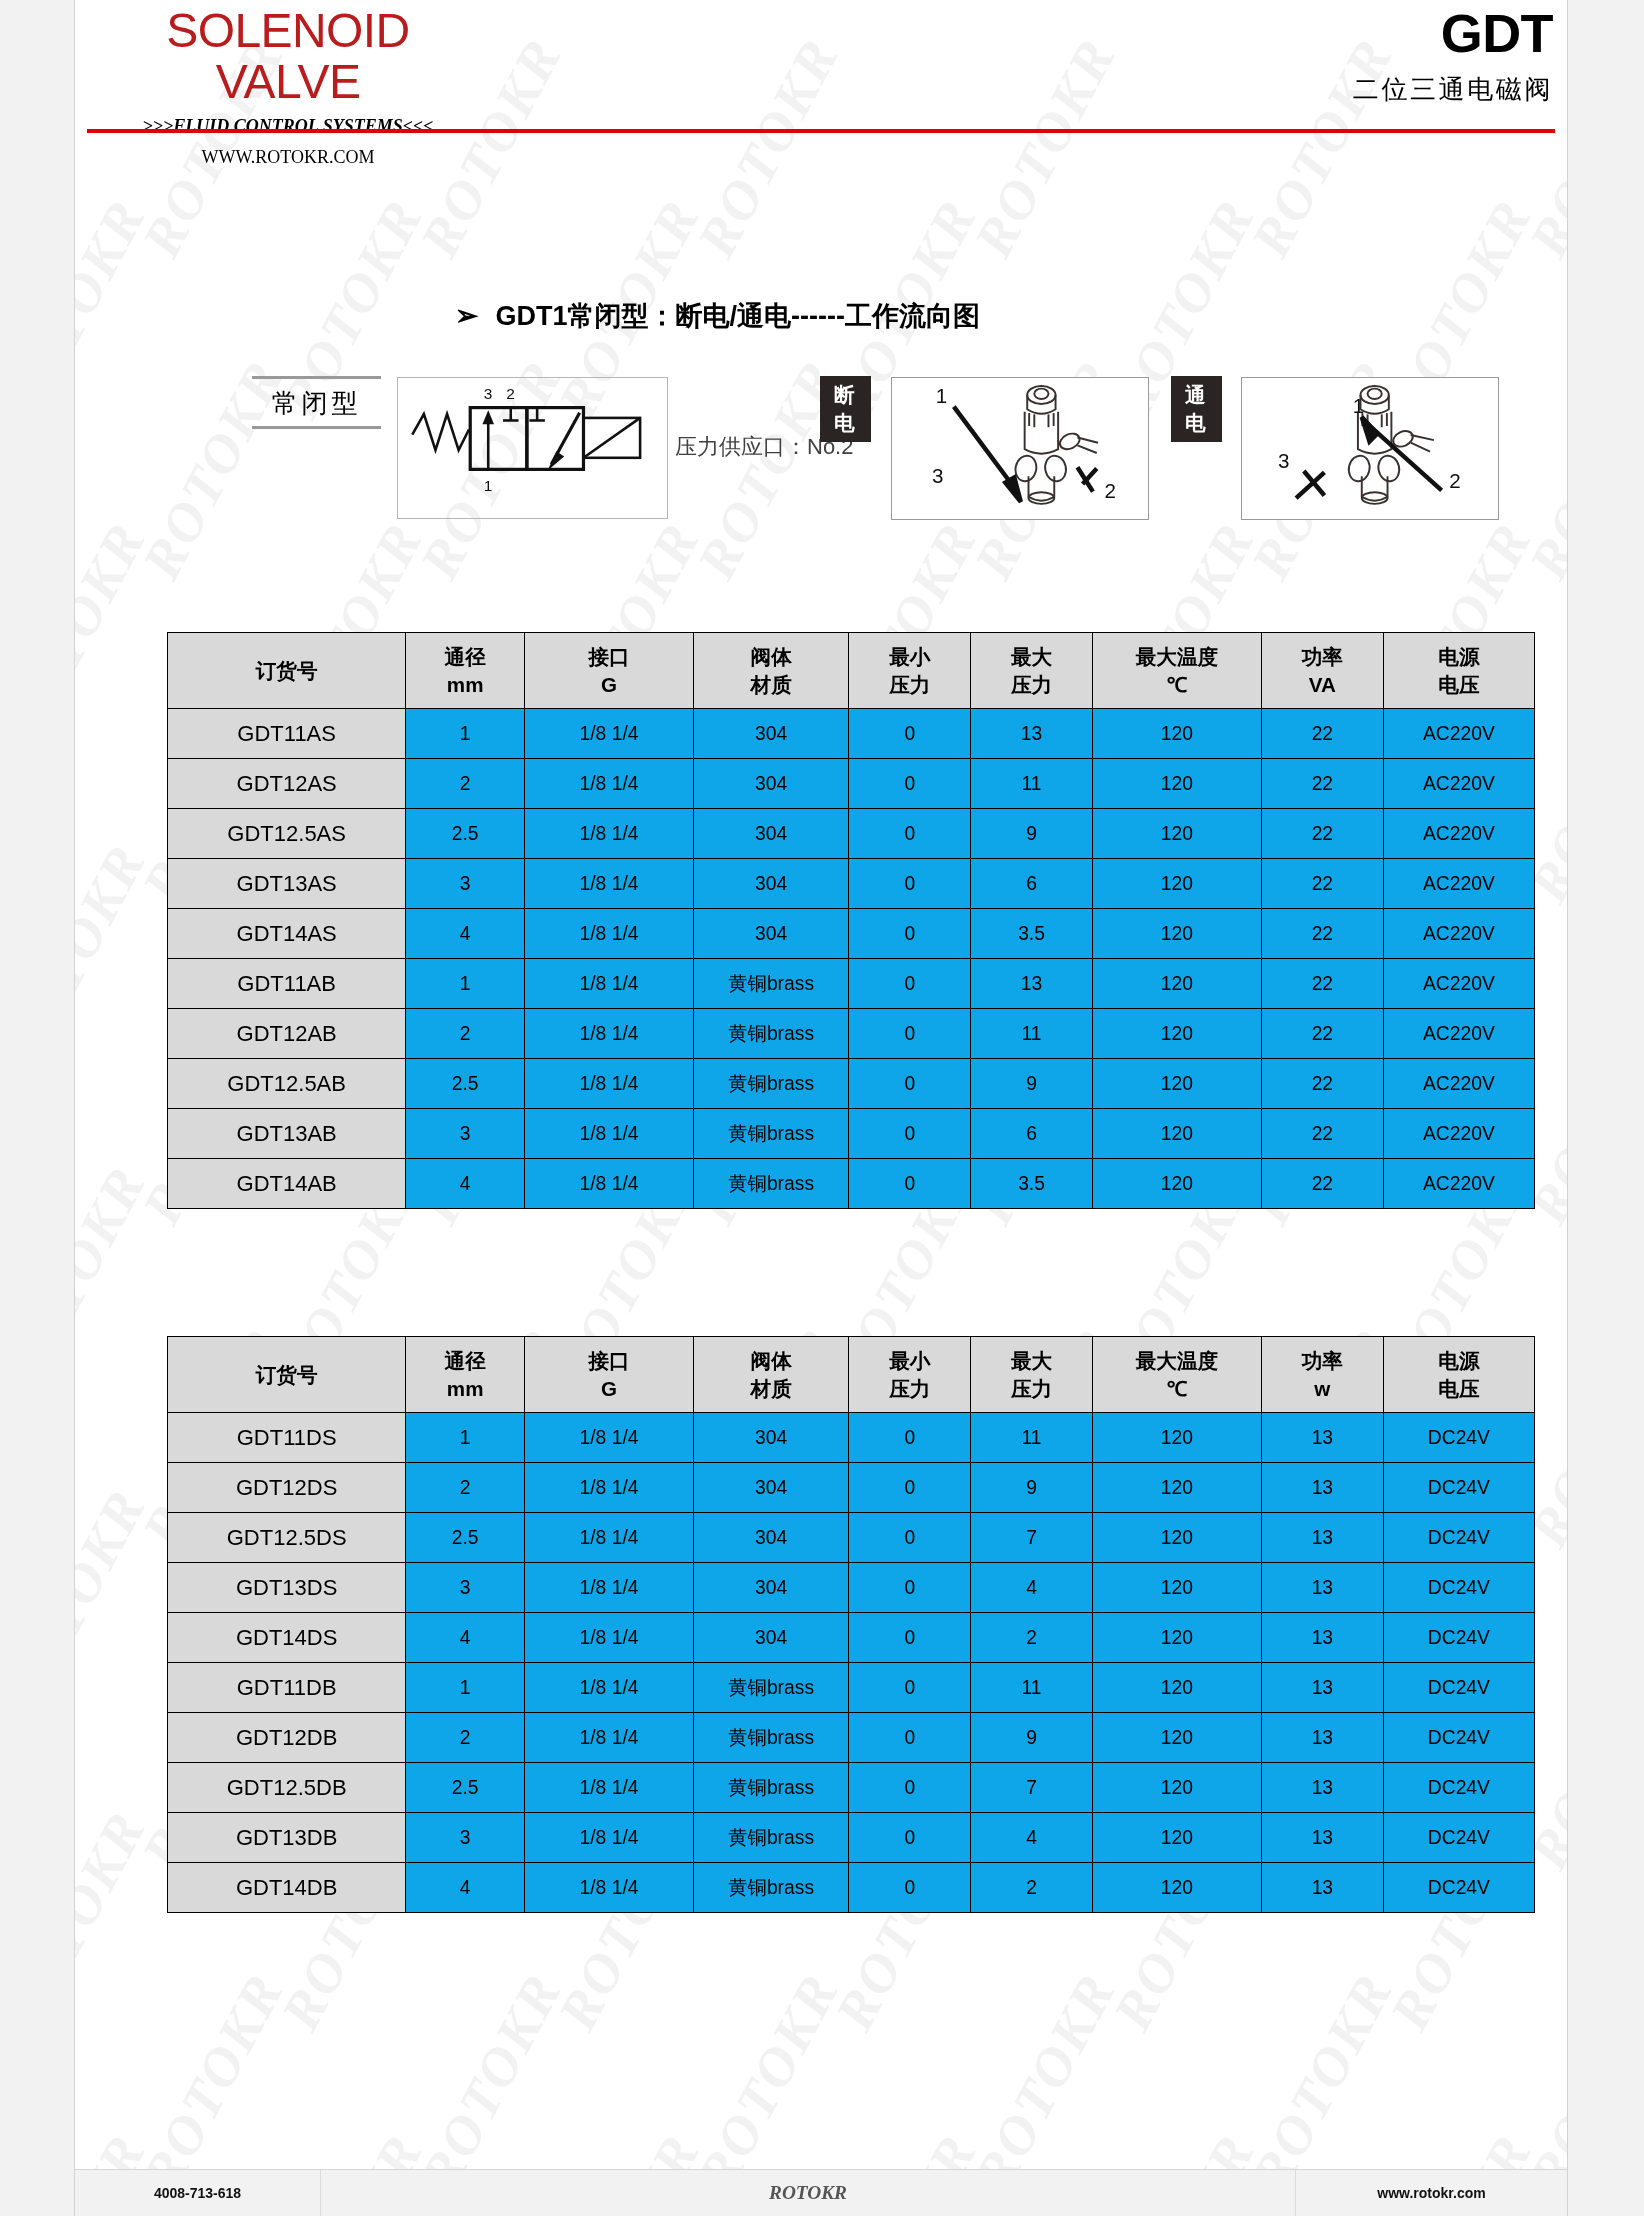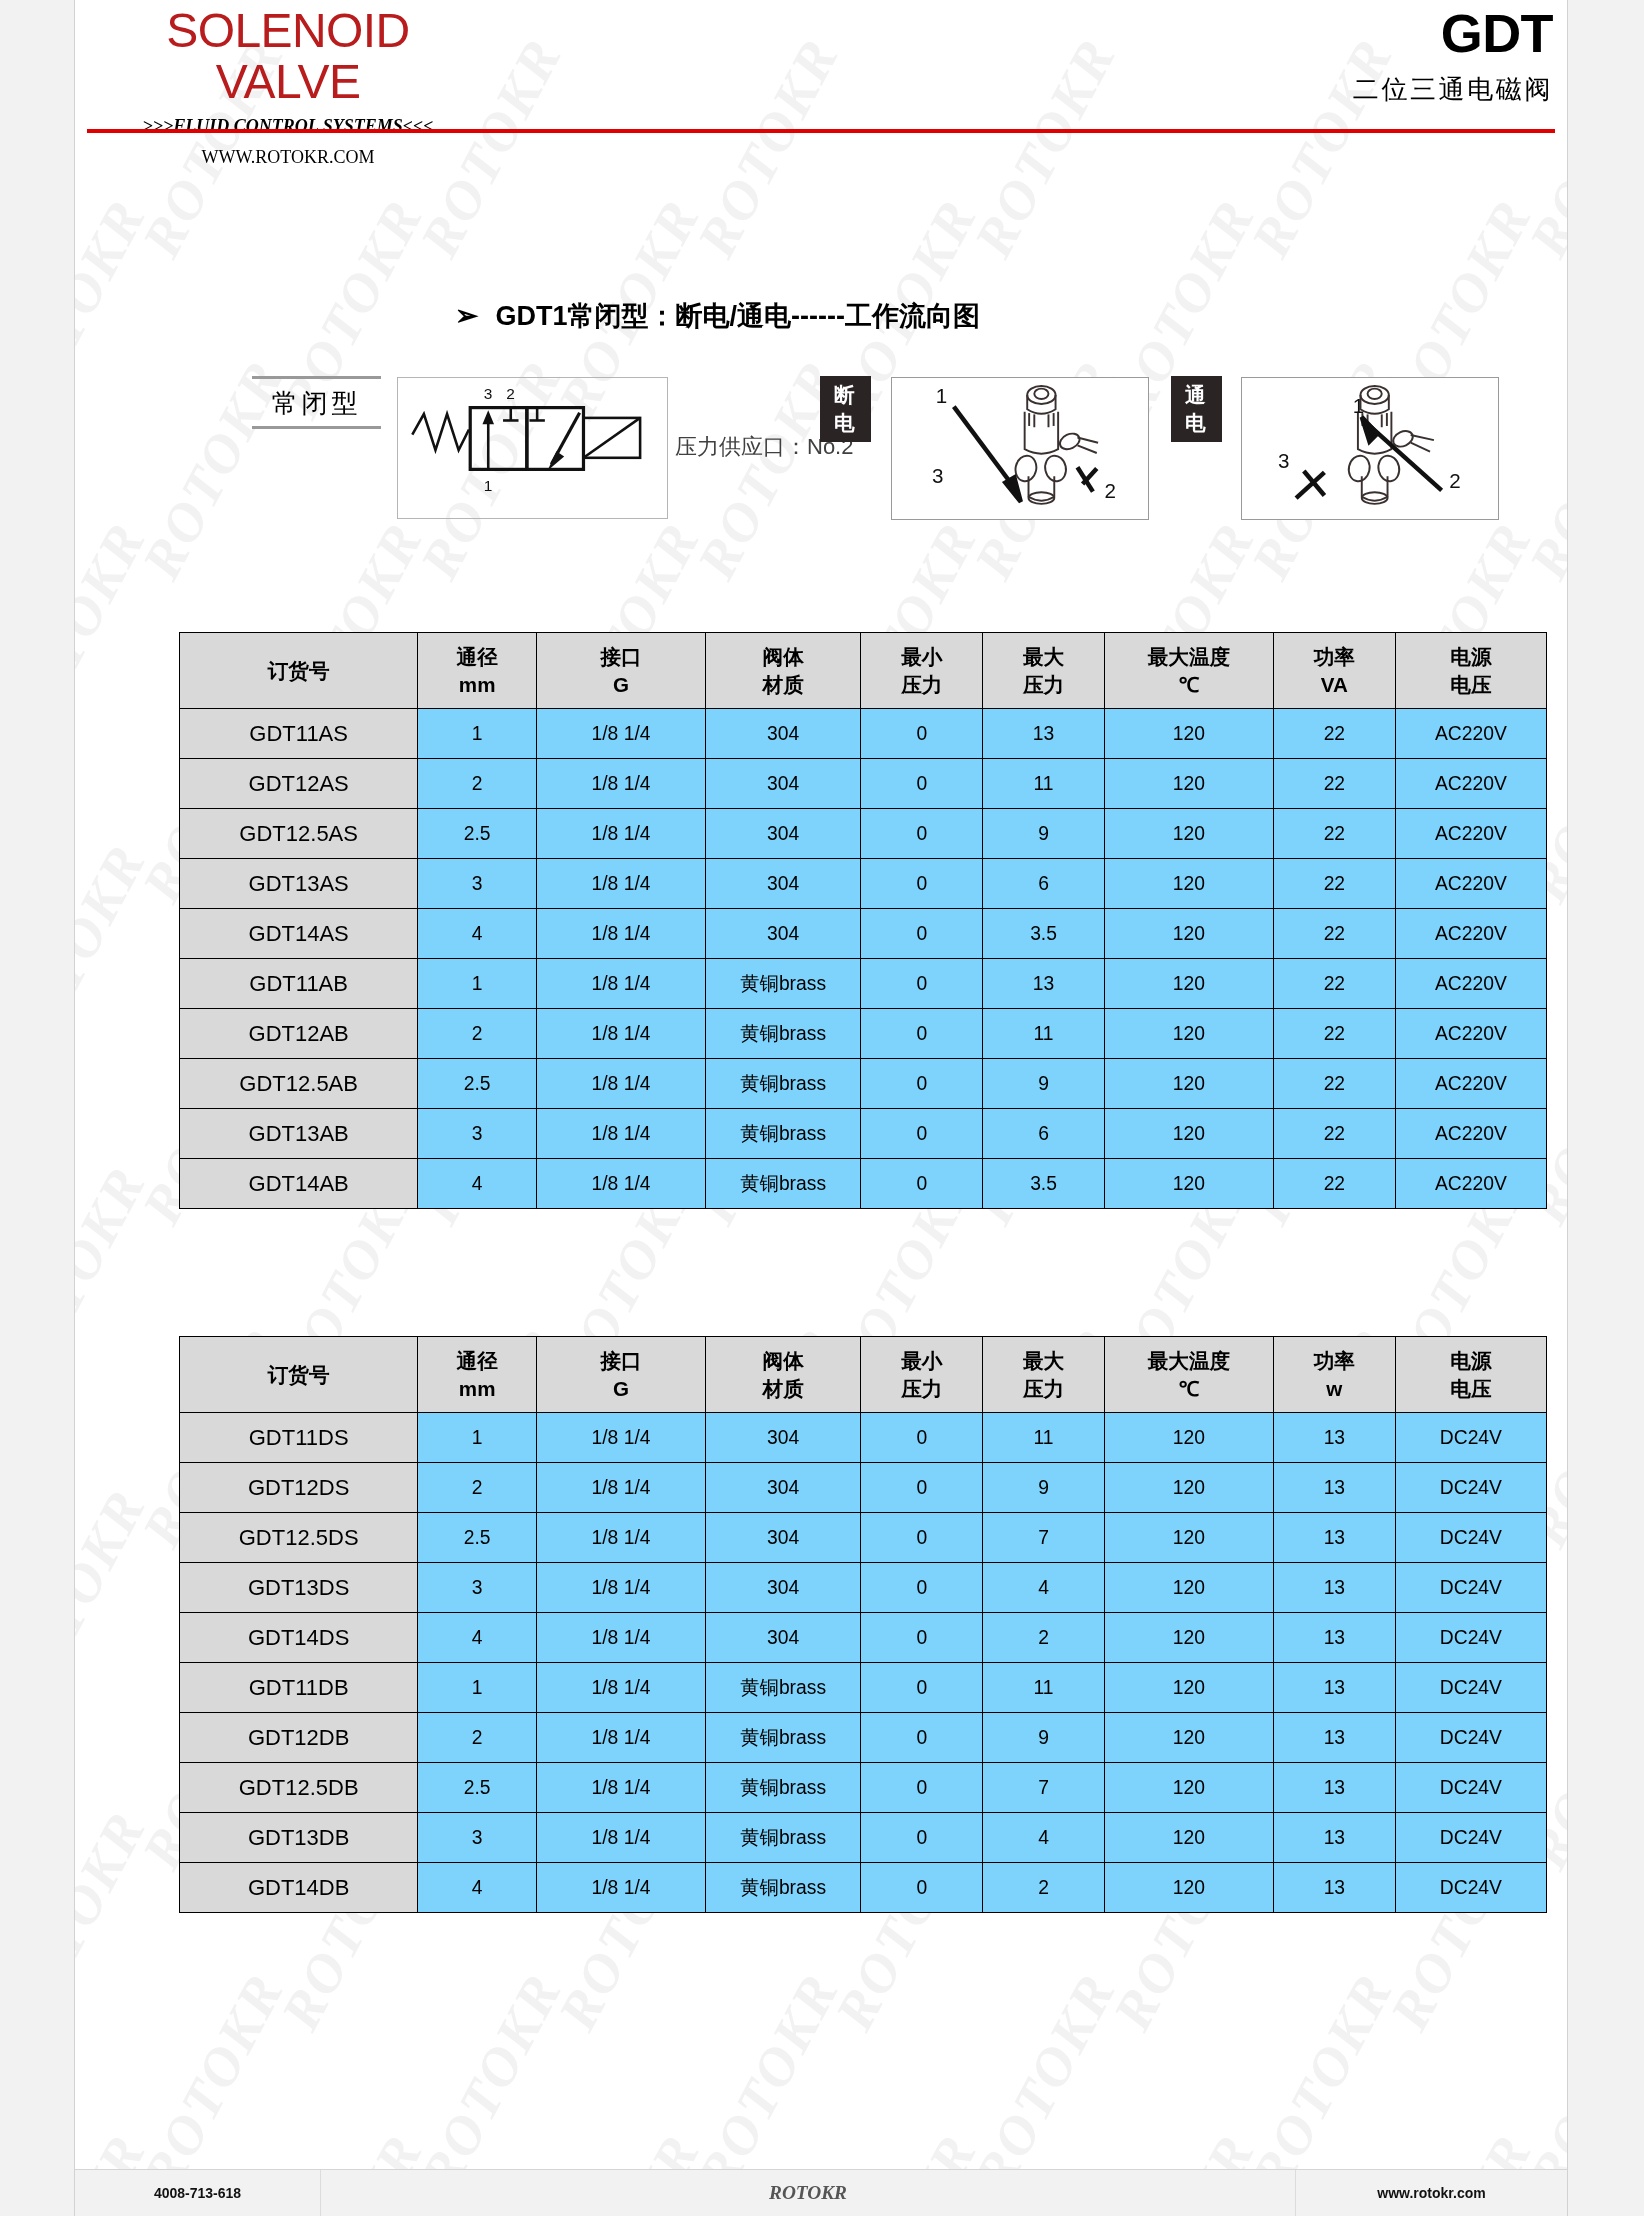--- a/index.html
+++ b/index.html
@@ -163,25 +163,25 @@
   }
   .photo-box {
     position: absolute; top: 1.3px;
     width: 258px; height: 143px;
     border: 1.3px solid #9a9a9a;
     background: #fff;
   }
   
   .spec-table {
     position: absolute;
-    left: 104px;
+    left: 92px;
     width: 1368px;
     border-collapse: collapse;
     z-index: 2;
-    background: #7dd3fc;
+    background: #0ea5e9;
     table-layout: fixed;
   }
   .spec-table th, .spec-table td {
     border: 1.3px solid #000;
     text-align: center;
     vertical-align: middle;
     font-family: "Liberation Sans", sans-serif;
     color: #000;
   }
   .spec-table th {

